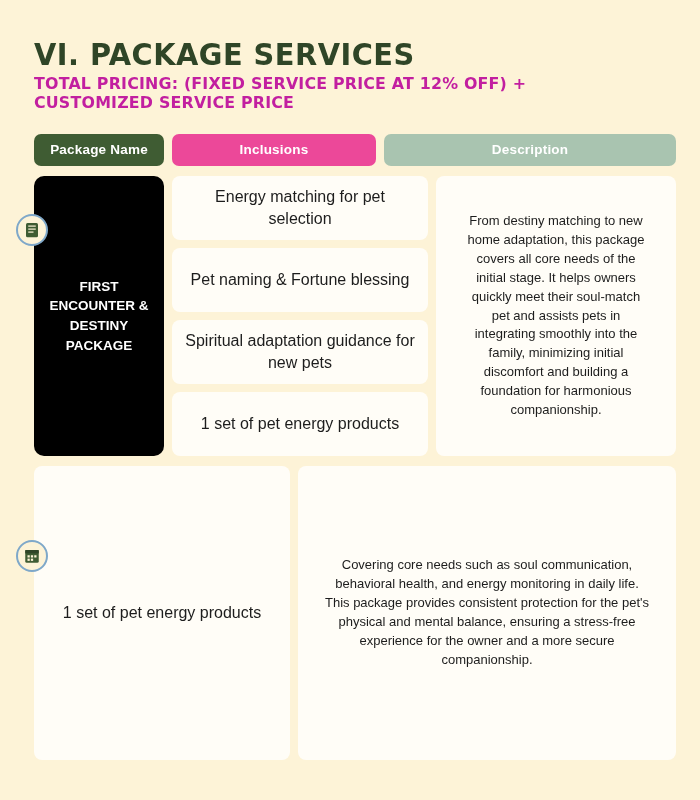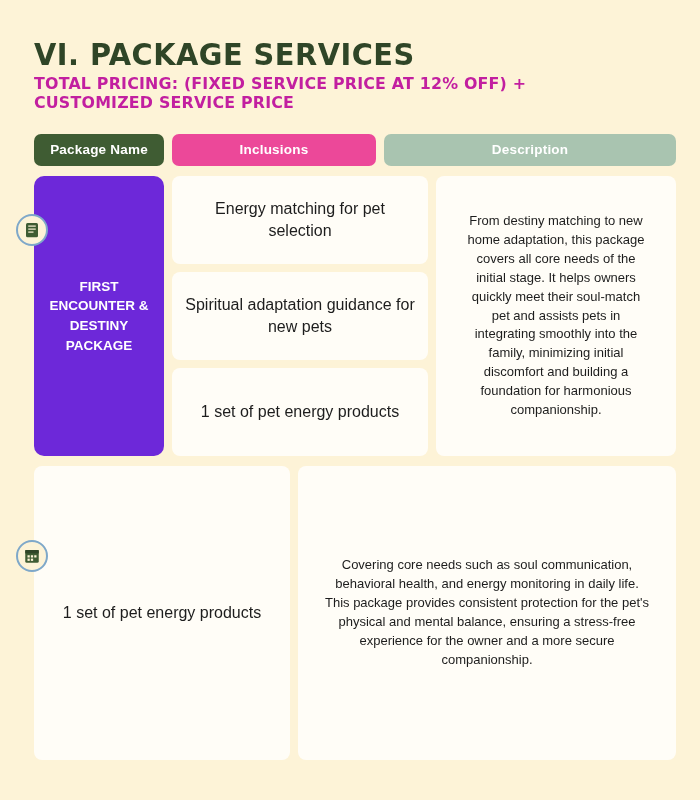--- a/index.html
+++ b/index.html
@@ -71,21 +71,21 @@
 
   .block {
     display: flex;
     gap: 8px;
     padding-left: 10px;
     margin-top: 10px;
     position: relative;
   }
   .pkg-cell {
     width: 130px;
-    background: #6d28d9;
+    background: #000000;
     border-radius: 10px;
     color: #ffffff;
     font-size: 13.5px;
     font-weight: bold;
     line-height: 1.45;
     display: flex;
     align-items: center;
     justify-content: center;
     text-align: center;
     padding: 0 8px;
@@ -164,20 +164,21 @@
       <svg class="glyph" viewBox="0 0 24 24" aria-hidden="true">
         <rect x="4" y="2.5" width="16" height="19" rx="2" fill="#3f5c33"></rect>
         <rect x="7" y="6" width="10" height="1.6" fill="#fdf3d7"></rect>
         <rect x="7" y="10" width="10" height="1.6" fill="#fdf3d7"></rect>
         <rect x="7" y="14" width="7" height="1.6" fill="#fdf3d7"></rect>
       </svg>
     </div>
     <div class="pkg-cell">FIRST ENCOUNTER &amp; DESTINY PACKAGE</div>
     <div class="incl-col">
       <div class="incl-item">Energy matching for pet selection</div>
+      <div class="incl-item">Pet naming &amp; Fortune blessing</div>
       <div class="incl-item">Spiritual adaptation guidance for new pets</div>
       <div class="incl-item">1 set of pet energy products</div>
     </div>
     <div class="desc-cell">From destiny matching to new home adaptation, this package covers all core needs of the initial stage. It helps owners quickly meet their soul-match pet and assists pets in integrating smoothly into the family, minimizing initial discomfort and building a foundation for harmonious companionship.</div>
   </div>
 
   <div class="block" style="height:294px;">
     <div class="badge" style="top:74px;">
       <svg class="glyph" viewBox="0 0 24 24" aria-hidden="true">
         <rect x="3" y="4" width="18" height="17" rx="2" fill="#3f5c33"></rect>

